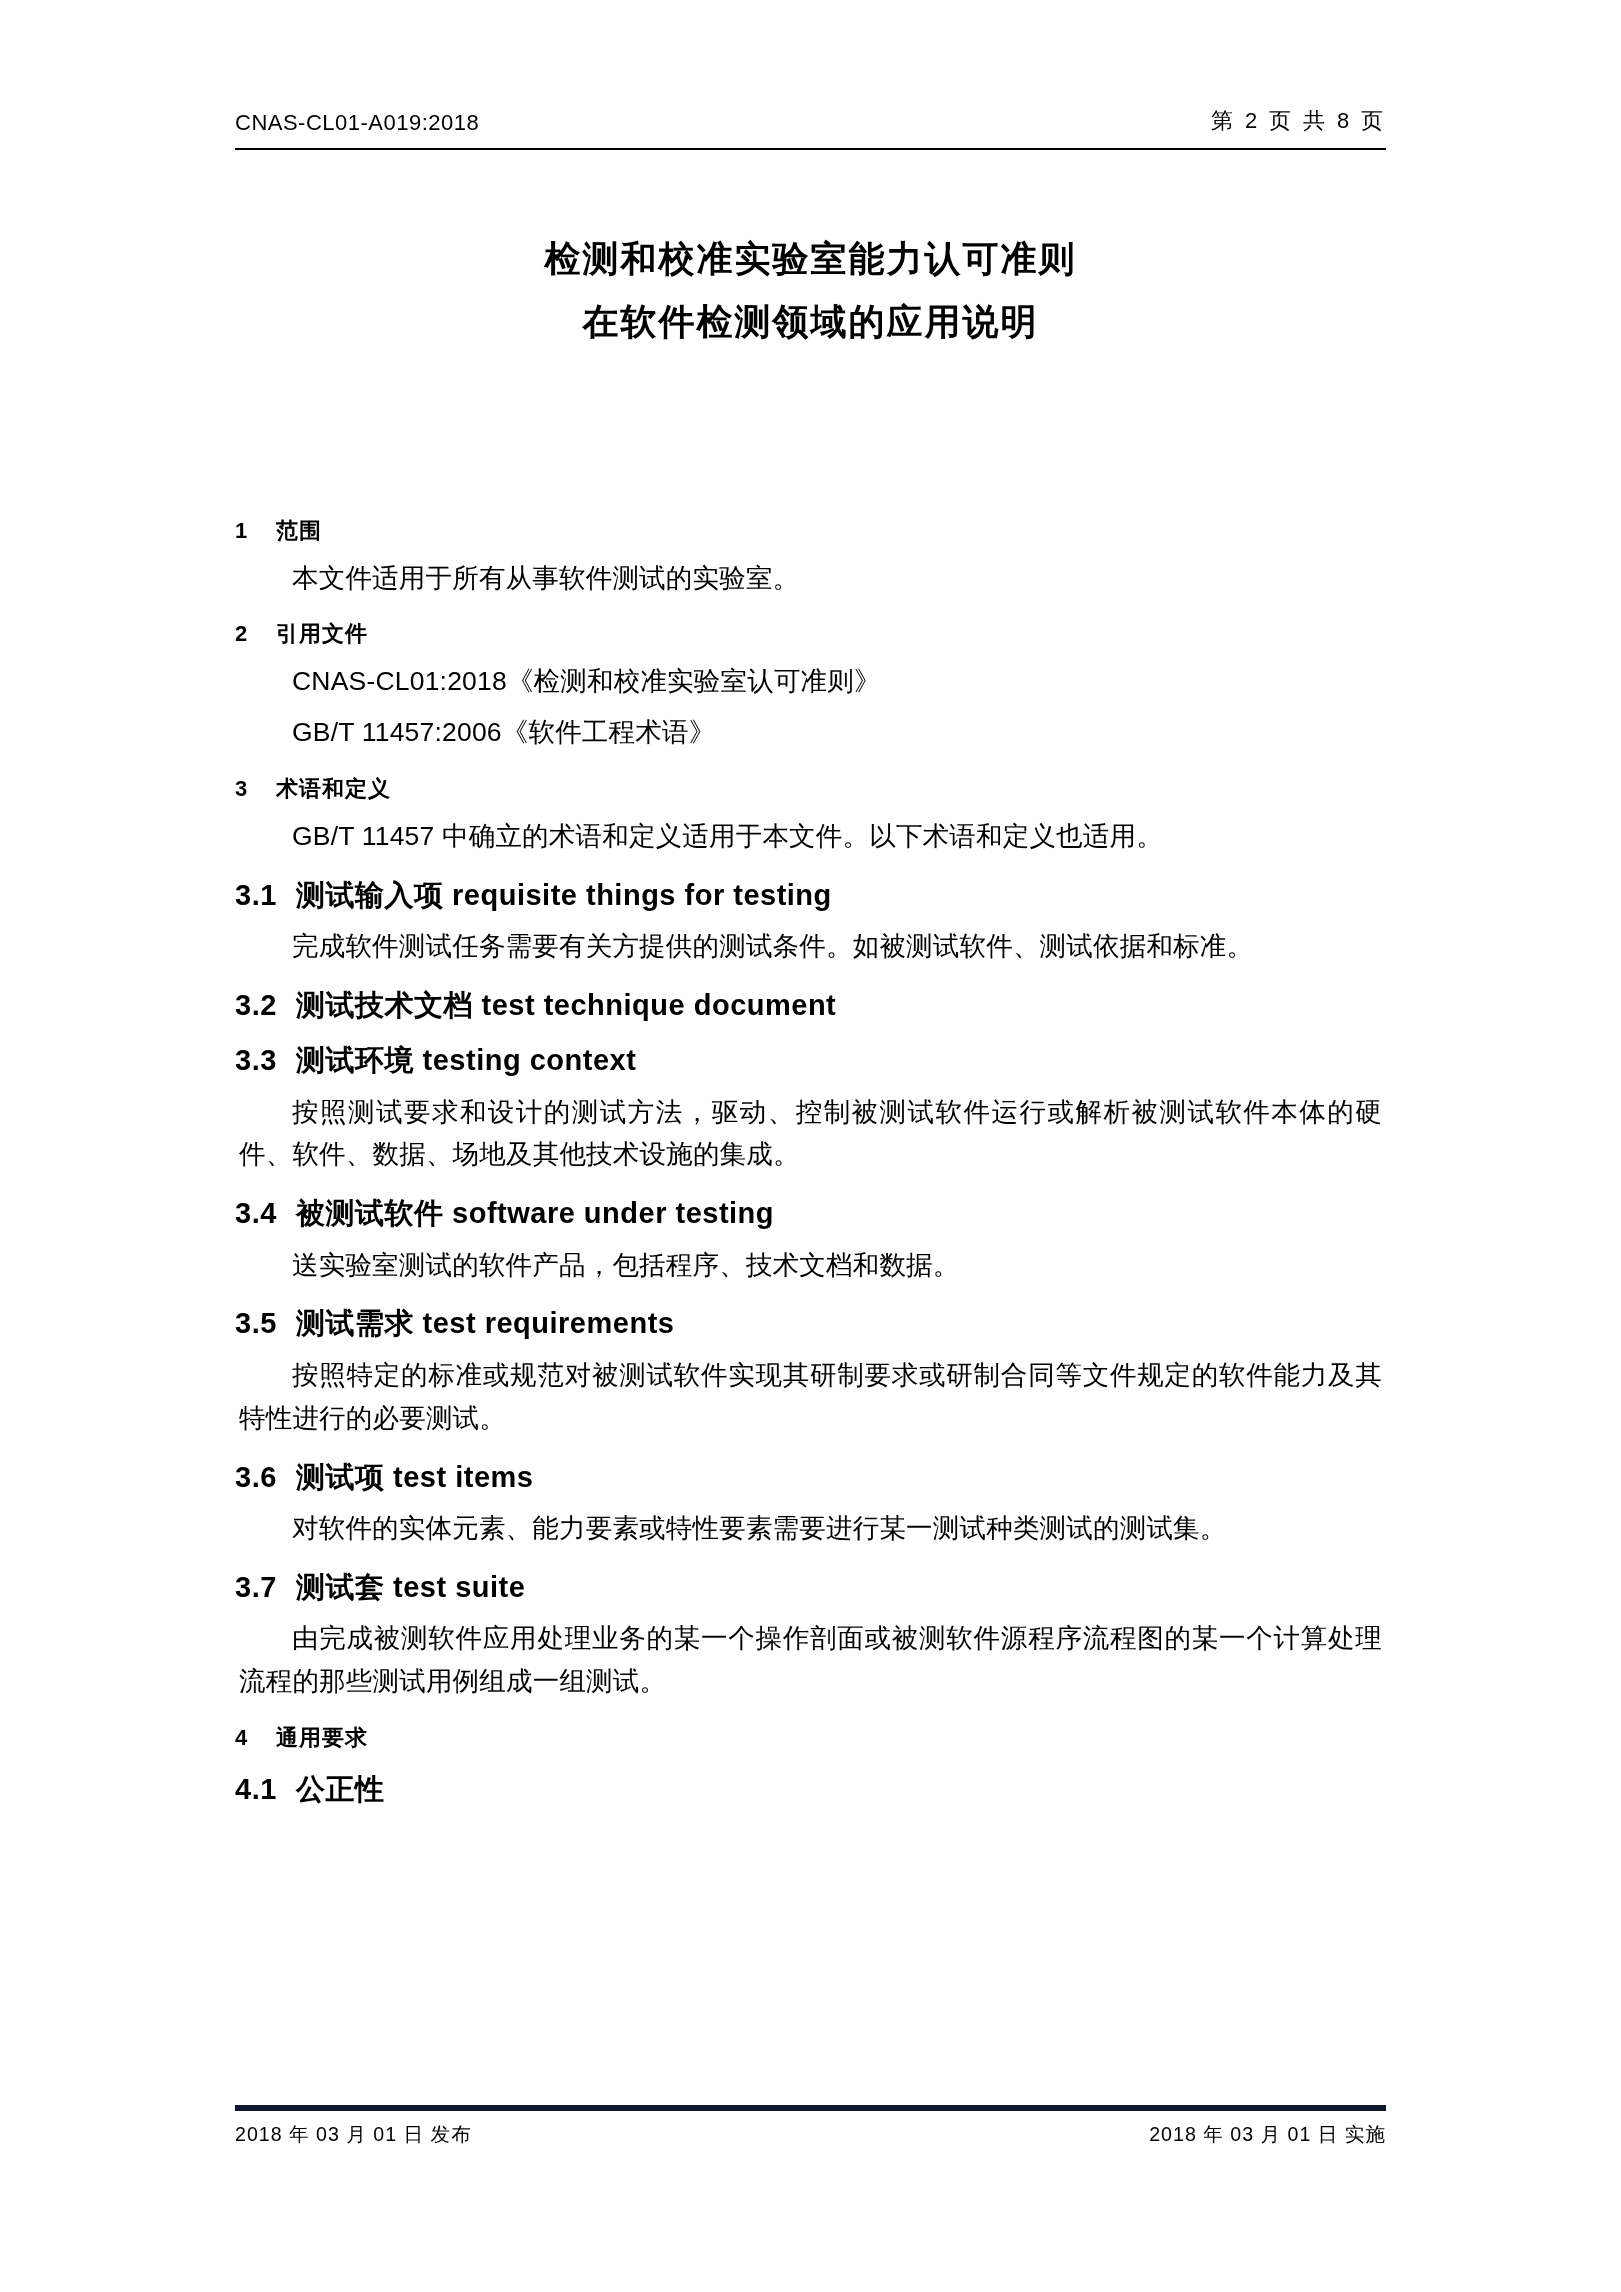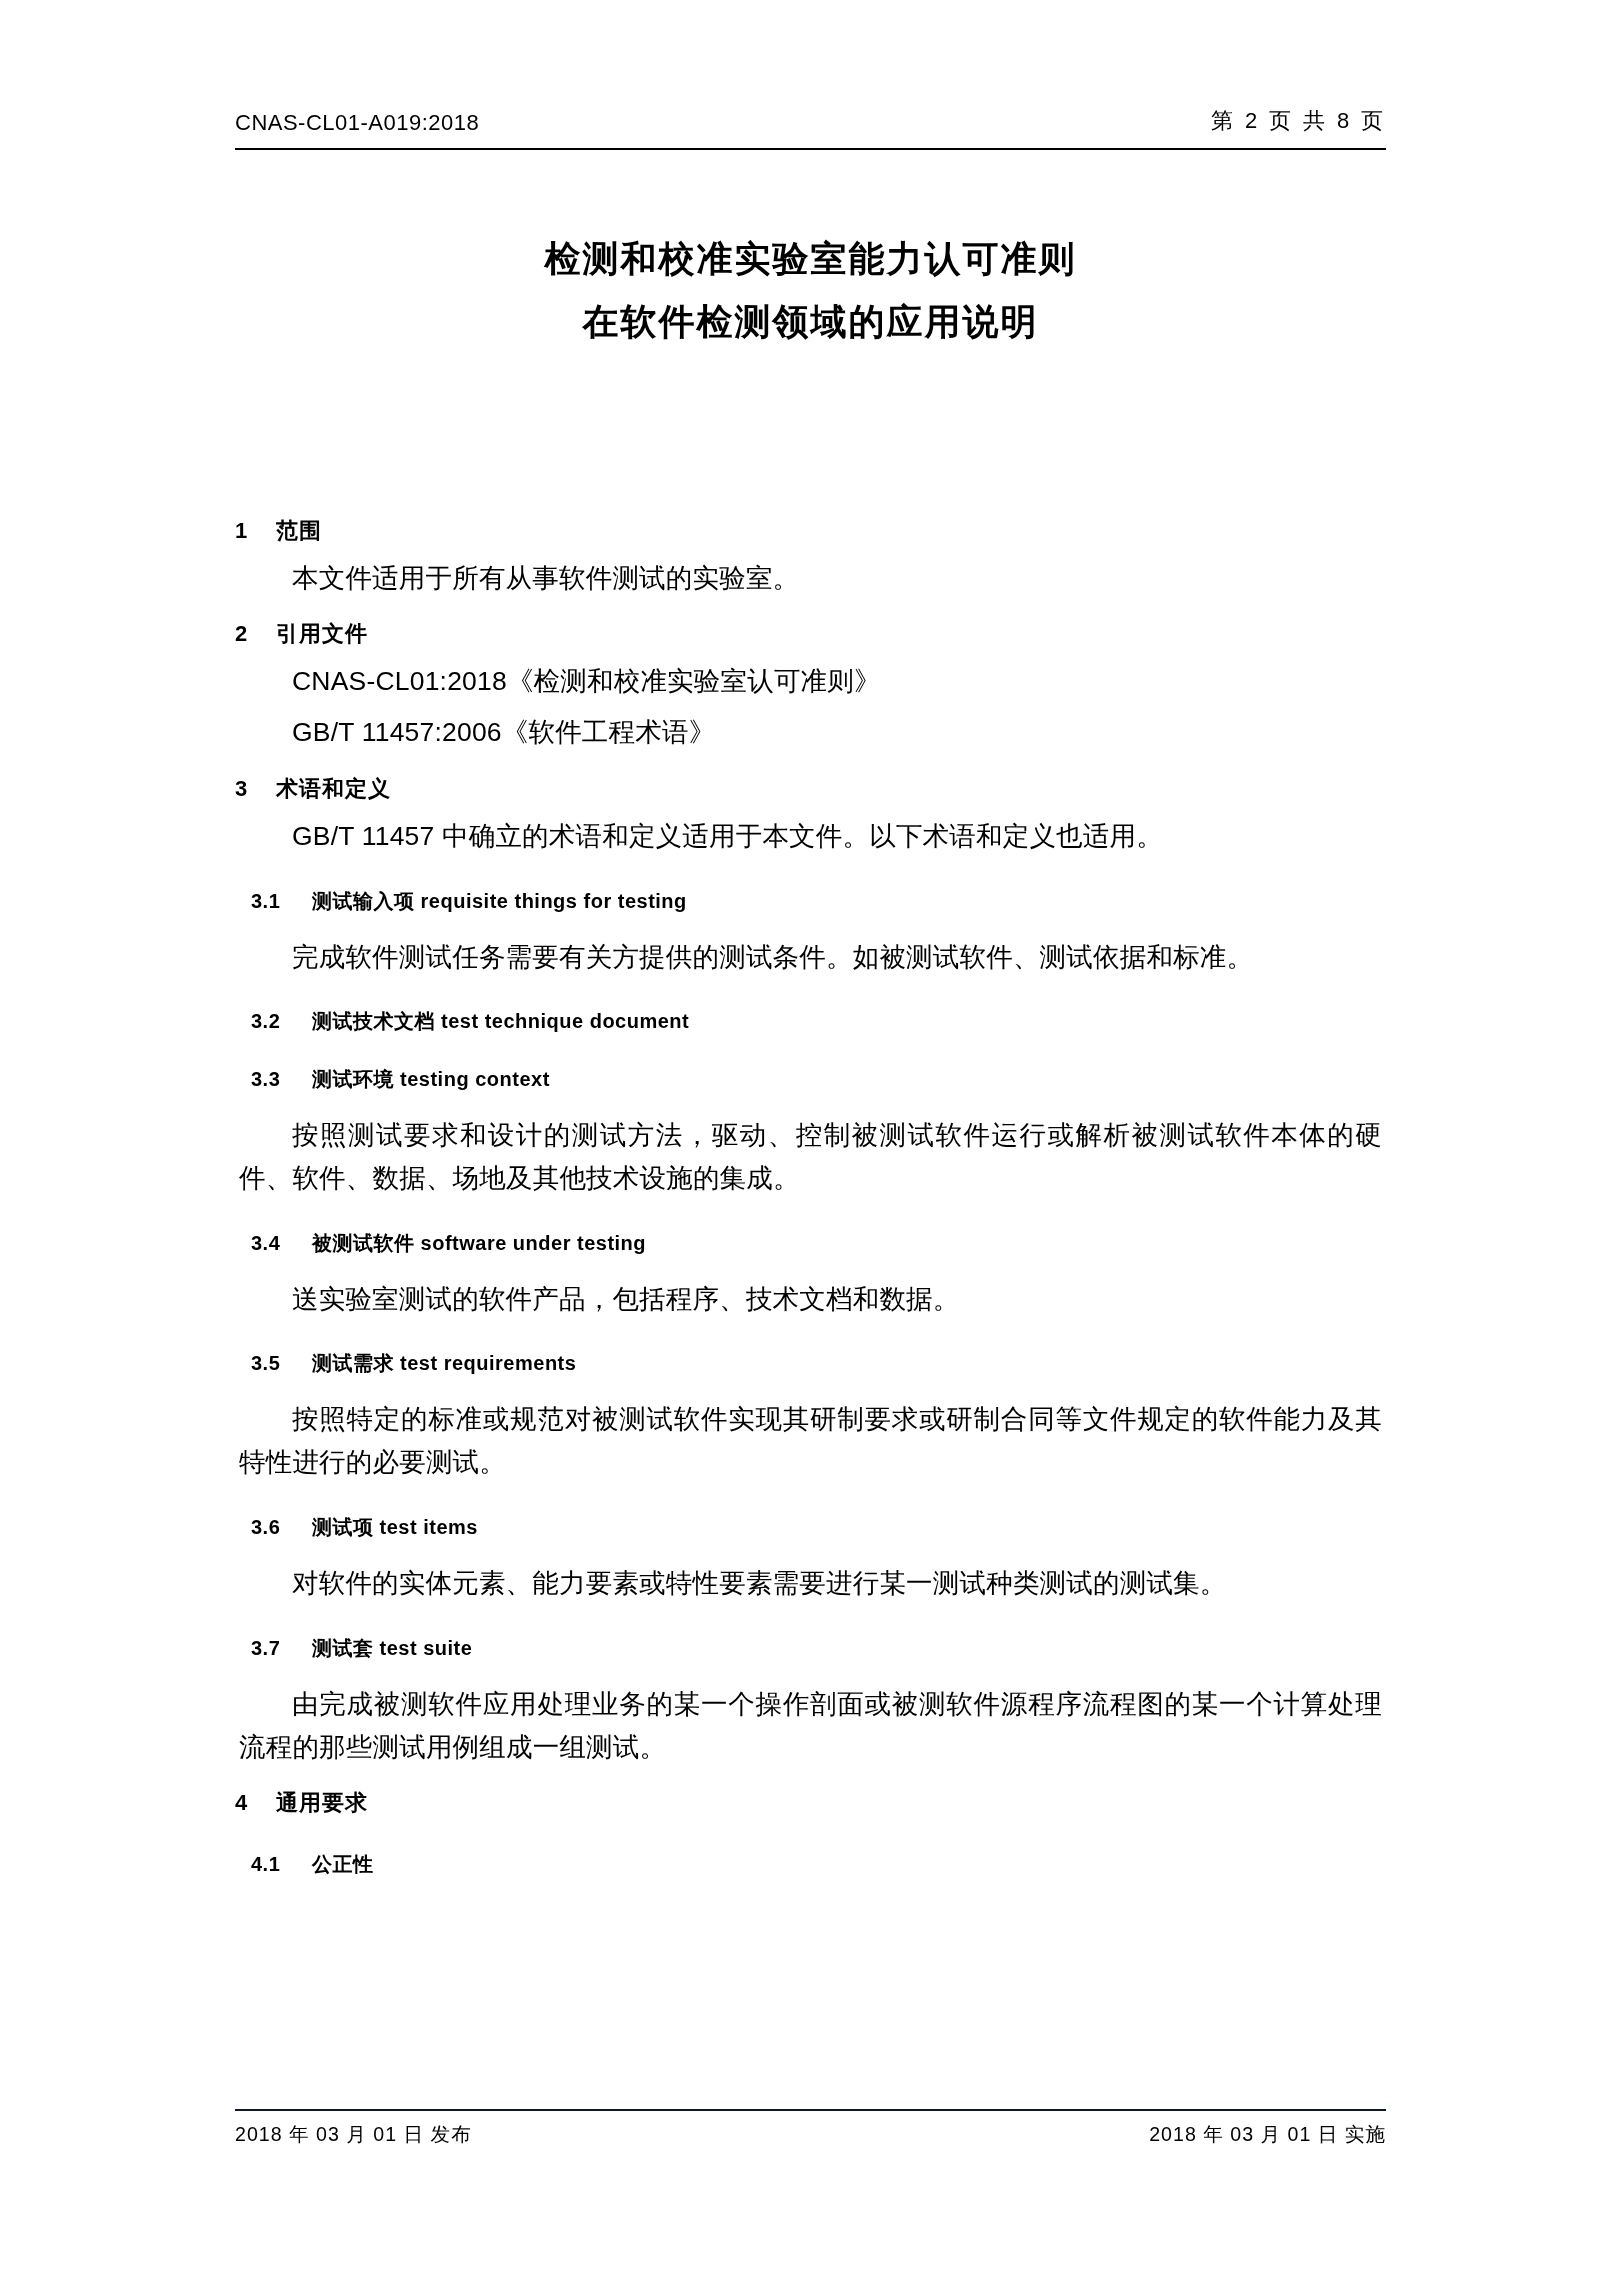--- a/index.html
+++ b/index.html
@@ -45,21 +45,21 @@
   .doc-footer {
     position: absolute;
     left: 235px;
     right: 235px;
     bottom: 145px;
     display: flex;
     justify-content: space-between;
     align-items: flex-start;
     font-size: 19.6px;
     padding-top: 9.8px;
-    border-top: 2px solid #0f172a;
+    border-top: 6px solid #0f172a;
     letter-spacing: 1px;
   }
 
   
   .title-block {
     position: absolute;
     left: 235px;
     right: 235px;
     top: 227px;
     text-align: center;
@@ -80,23 +80,23 @@
   }
   h2.sec {
     font-size: 22px;
     font-weight: bold;
     margin: 0;
     padding: 11.8px 0 3.9px 0;
     letter-spacing: 1px;
     line-height: 1.5;
   }
   h3.subsec {
-    font-size: 20px;
+    font-size: 29px;
     font-weight: bold;
-    margin: 16px;
+    margin: 0;
     padding: 9.8px 0 2px 0;
     letter-spacing: 0.5px;
     line-height: 1.5;
   }
   p.para {
     font-size: 26.5px;
     margin: 4px;
     padding: 2px 0 2px 0;
     line-height: 1.62;
     text-indent: 53px;

